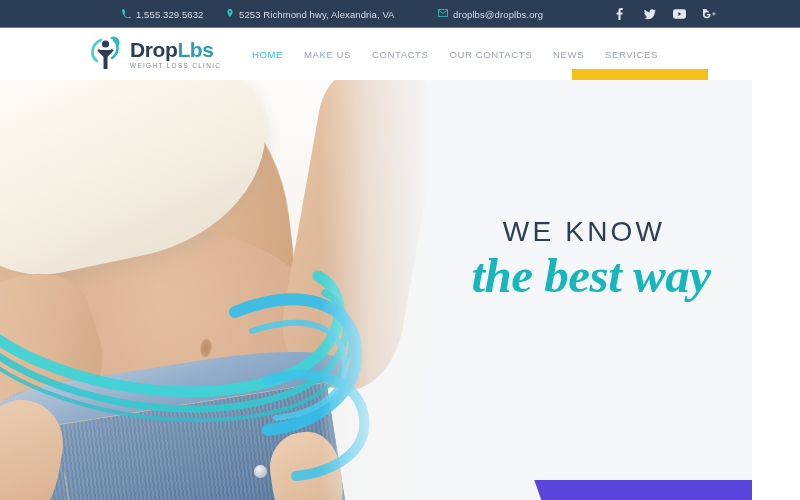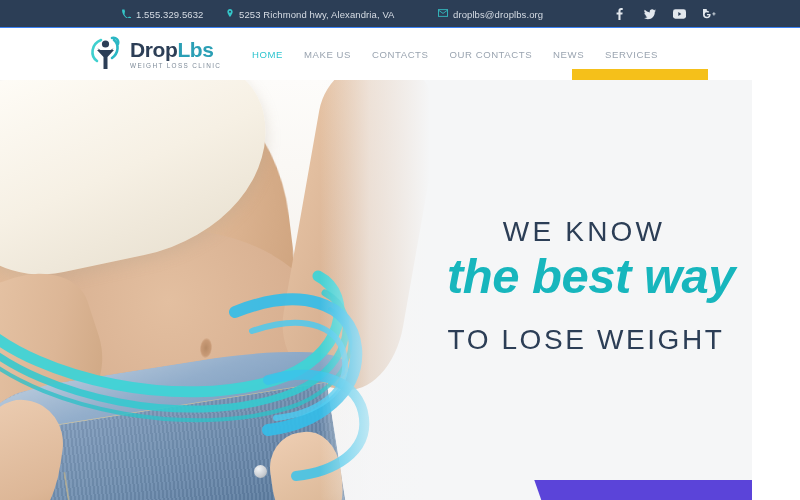--- a/index.html
+++ b/index.html
@@ -152,21 +152,21 @@
 
   
   .headline { position: absolute; left: 430px; top: 0; width: 370px; height: 420px; }
   .hl-1 {
     position: absolute; left: 0; right: 62px; top: 138px; text-align: center;
     font-size: 28px; letter-spacing: 3.2px; color: #2c3e56; line-height: 1;
   }
   .hl-2 {
     position: absolute; left: 0; right: 48px; top: 168px; text-align: center;
     font-size: 49px; color: #17b6bd; line-height: 1.15;
-    font-family: Liberation Sans, sans-serif; font-style: italic; font-weight: bold;
+    font-family: Liberation Serif, serif; font-style: italic; font-weight: bold;
     letter-spacing: -0.5px;
   }
   .hl-3 {
     position: absolute; left: 0; right: 58px; top: 246px; text-align: center;
     font-size: 28px; letter-spacing: 2.6px; color: #2c3e56; line-height: 1;
   }
 
   
   .badge {
     position: absolute; left: 508px; top: 400px; width: 292px; height: 100px;
@@ -301,21 +301,20 @@
         <path d="M252 251 C308 232 342 248 345 281 C348 314 314 334 276 338" stroke="#4cc9ee" stroke-width="6" stroke-linecap="round" opacity=".85"></path>
         <path d="M268 300 C320 286 360 302 364 338 C368 372 334 392 296 396" stroke="#3bc3ea" stroke-width="10" stroke-linecap="round" opacity=".85"></path>
       </svg>
 
       <div class="photo-fade"></div>
     </div>
 
     <div class="headline">
       <div class="hl-1">WE KNOW</div>
       <div class="hl-2">the best way</div>
-      <div class="hl-3">TO LOSE WEIGHT</div>
     </div>
 
     <div class="badge"></div>
     <div class="badge-text">
       <span>+ Visual Editor</span>
 
     </div>
 
   </div>
 

